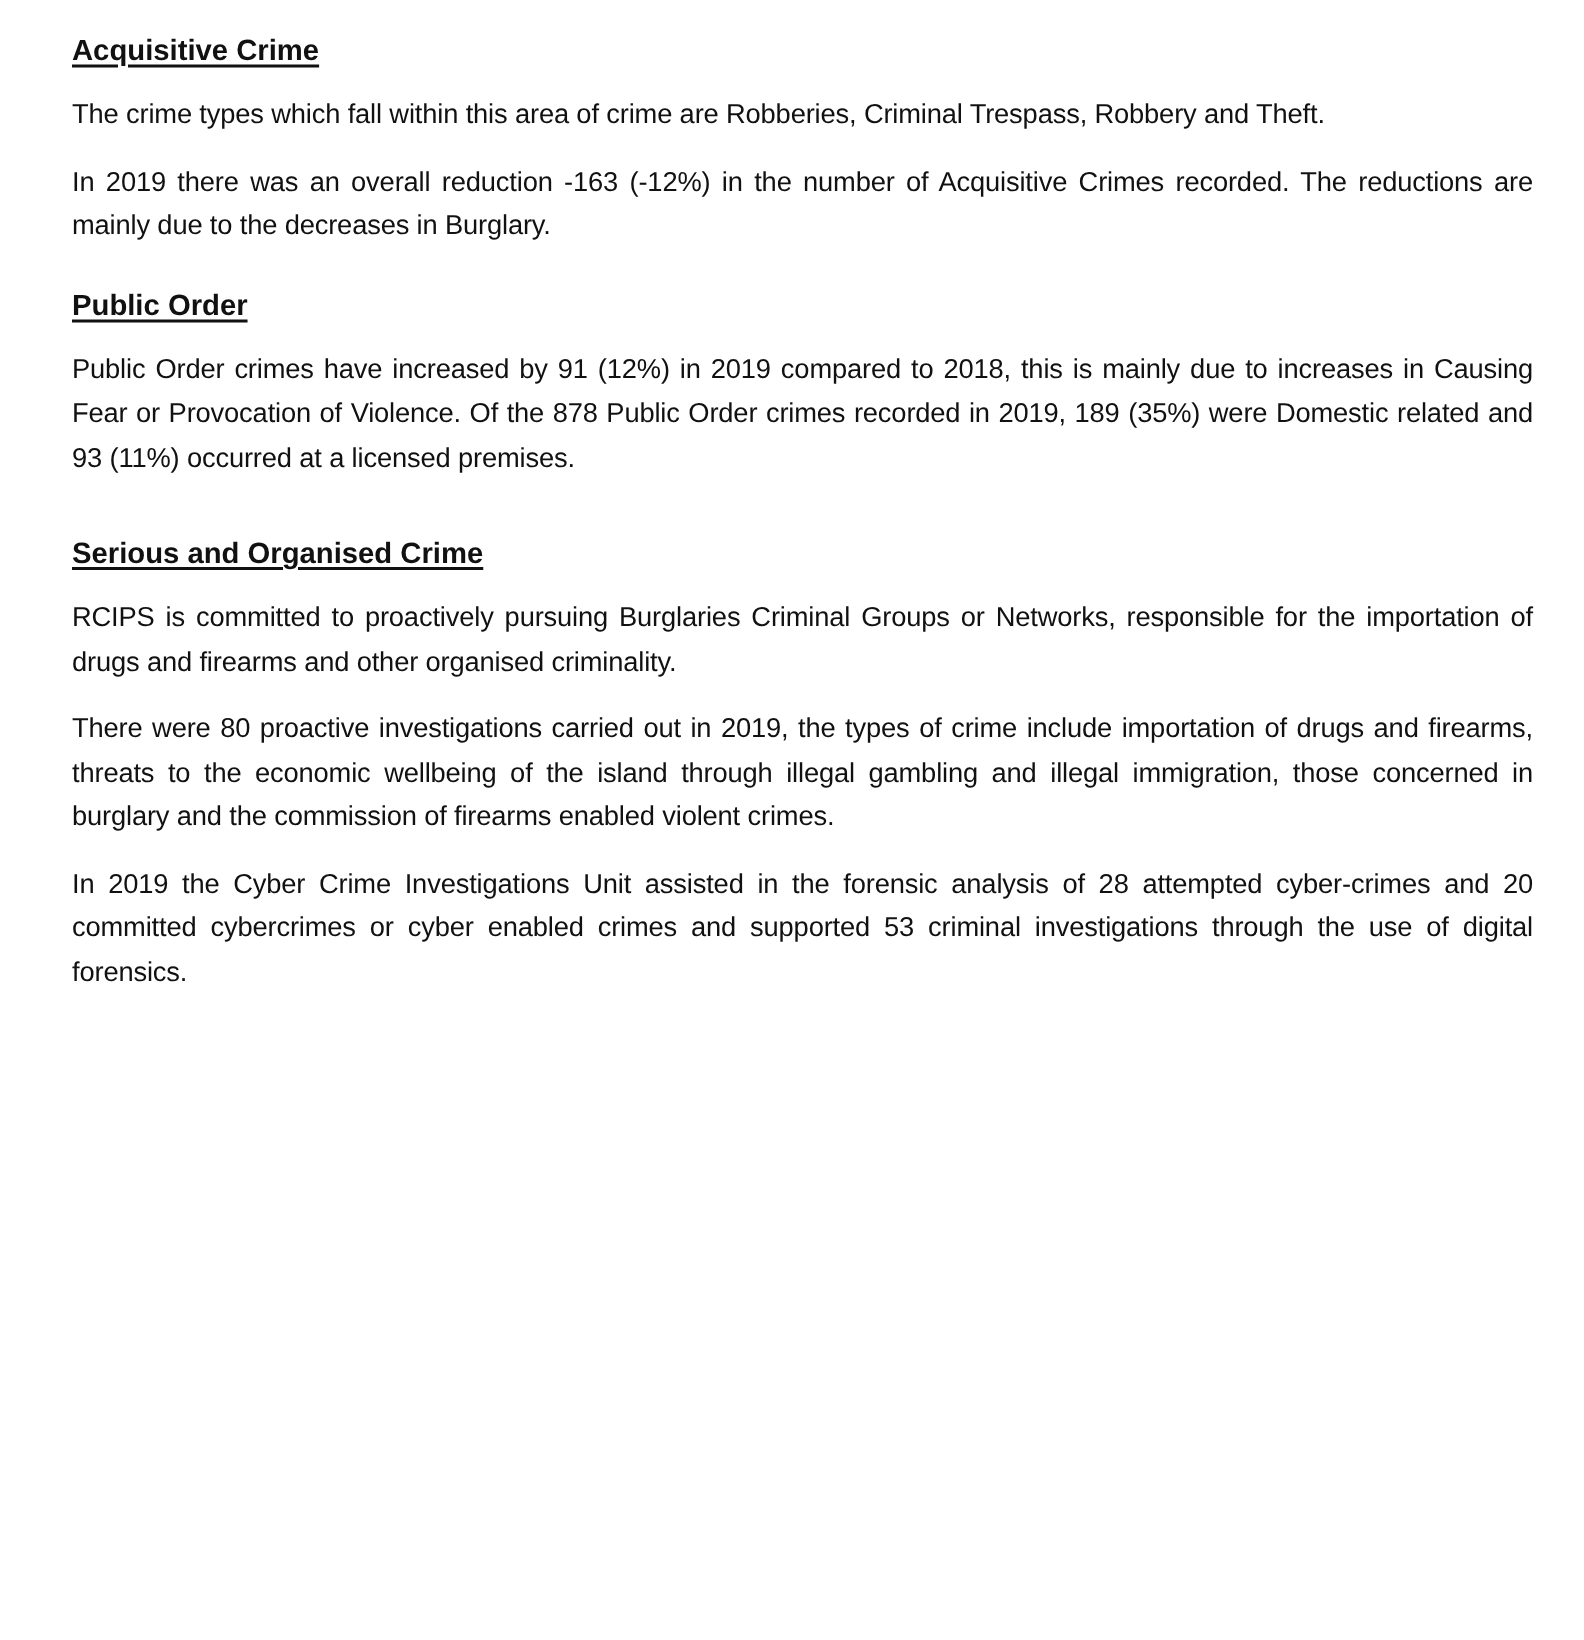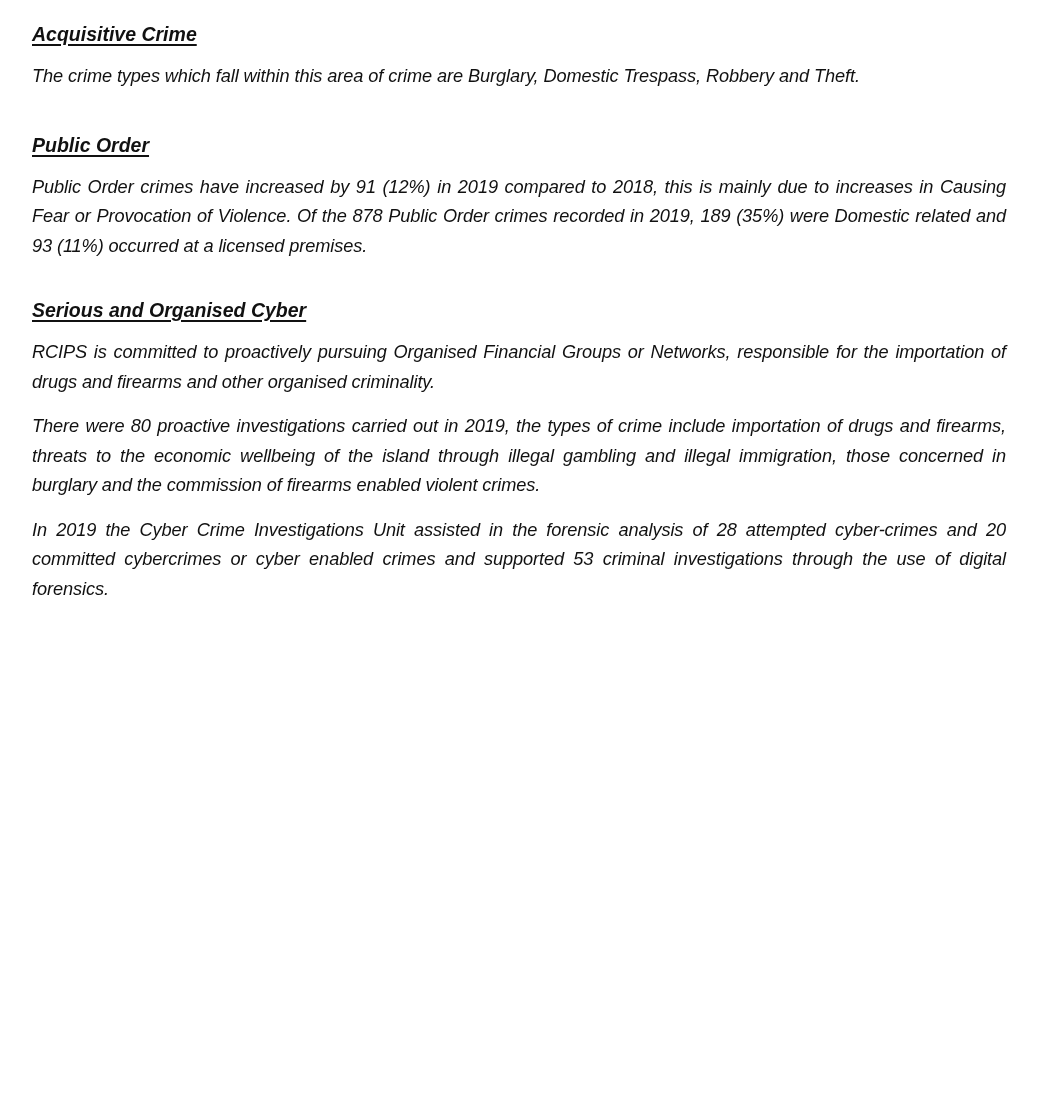--- a/index.html
+++ b/index.html
@@ -10,61 +10,61 @@
     body {
       width: 1056px;
       height: 1093px;
       overflow: hidden;
       position: relative;
       font-family: "Liberation Sans", "DejaVu Sans", sans-serif;
       color: #111111;
     }
     .page {
       position: absolute;
-      left: 32px;
+      left: 48px;
       top: 20px;
       width: 974px;
-      font-style: italic;
     }
     .section-heading {
       font-weight: bold;
       text-decoration: underline;
       text-underline-offset: 3px;
       text-decoration-thickness: 2px;
       font-size: 19.5px;
       line-height: 28px;
       margin: 0 0 14px 0;
     }
     .para {
       font-size: 18.2px;
       line-height: 29.5px;
       margin: 0 0 15px 0;
       text-align: justify;
       letter-spacing: -0.1px;
     }
     .section { margin: 0; }
     .section.s1 { }
-    .section.s2 { margin-top: 39px; }
+    .section.s2 { margin-top: 24px; }
     .section.s3 { margin-top: 35px; }
   </style>
 </head>
 <body>
 
 <div class="page">
 
   <div class="section s1">
     <h2 class="section-heading">Acquisitive Crime</h2>
-    <p class="para">The crime types which fall within this area of crime are Burglary, Domestic Trespass, Robbery and Theft.</p>
+    <p class="para">The crime types which fall within this area of crime are Robberies, Criminal Trespass, Robbery and Theft.</p>
+    <p class="para">In 2019 there was an overall reduction -163 (-12%) in the number of Acquisitive Crimes recorded. The reductions are mainly due to the decreases in Burglary.</p>
   </div>
 
   <div class="section s2">
     <h2 class="section-heading">Public Order</h2>
     <p class="para">Public Order crimes have increased by 91 (12%) in 2019 compared to 2018, this is mainly due to increases in Causing Fear or Provocation of Violence. Of the 878 Public Order crimes recorded in 2019, 189 (35%) were Domestic related and 93 (11%) occurred at a licensed premises.</p>
   </div>
 
   <div class="section s3">
-    <h2 class="section-heading">Serious and Organised Cyber</h2>
-    <p class="para">RCIPS is committed to proactively pursuing Organised Financial Groups or Networks, responsible for the importation of drugs and firearms and other organised criminality.</p>
+    <h2 class="section-heading">Serious and Organised Crime</h2>
+    <p class="para">RCIPS is committed to proactively pursuing Burglaries Criminal Groups or Networks, responsible for the importation of drugs and firearms and other organised criminality.</p>
     <p class="para">There were 80 proactive investigations carried out in 2019, the types of crime include importation of drugs and firearms, threats to the economic wellbeing of the island through illegal gambling and illegal immigration, those concerned in burglary and the commission of firearms enabled violent crimes.</p>
     <p class="para">In 2019 the Cyber Crime Investigations Unit assisted in the forensic analysis of 28 attempted cyber-crimes and 20 committed cybercrimes or cyber enabled crimes and supported 53 criminal investigations through the use of digital forensics.</p>
   </div>
 
 </div>
 
 </body></html>

